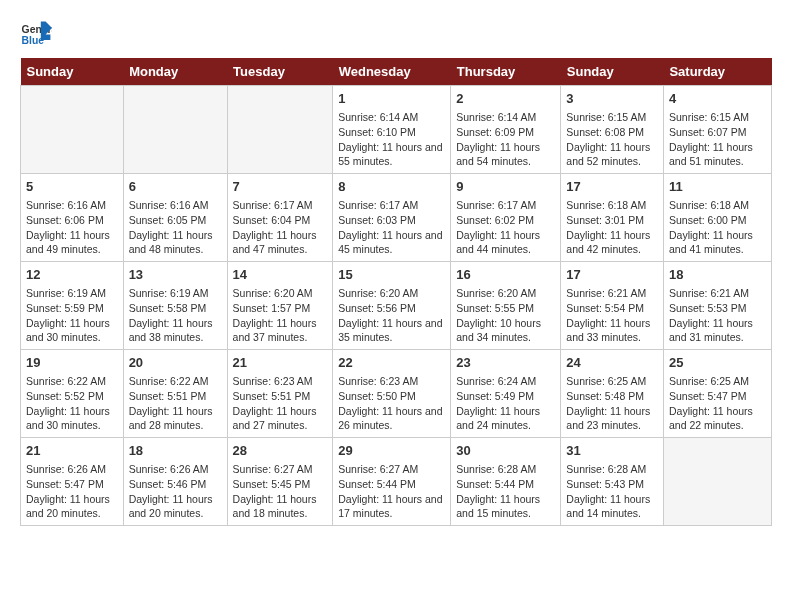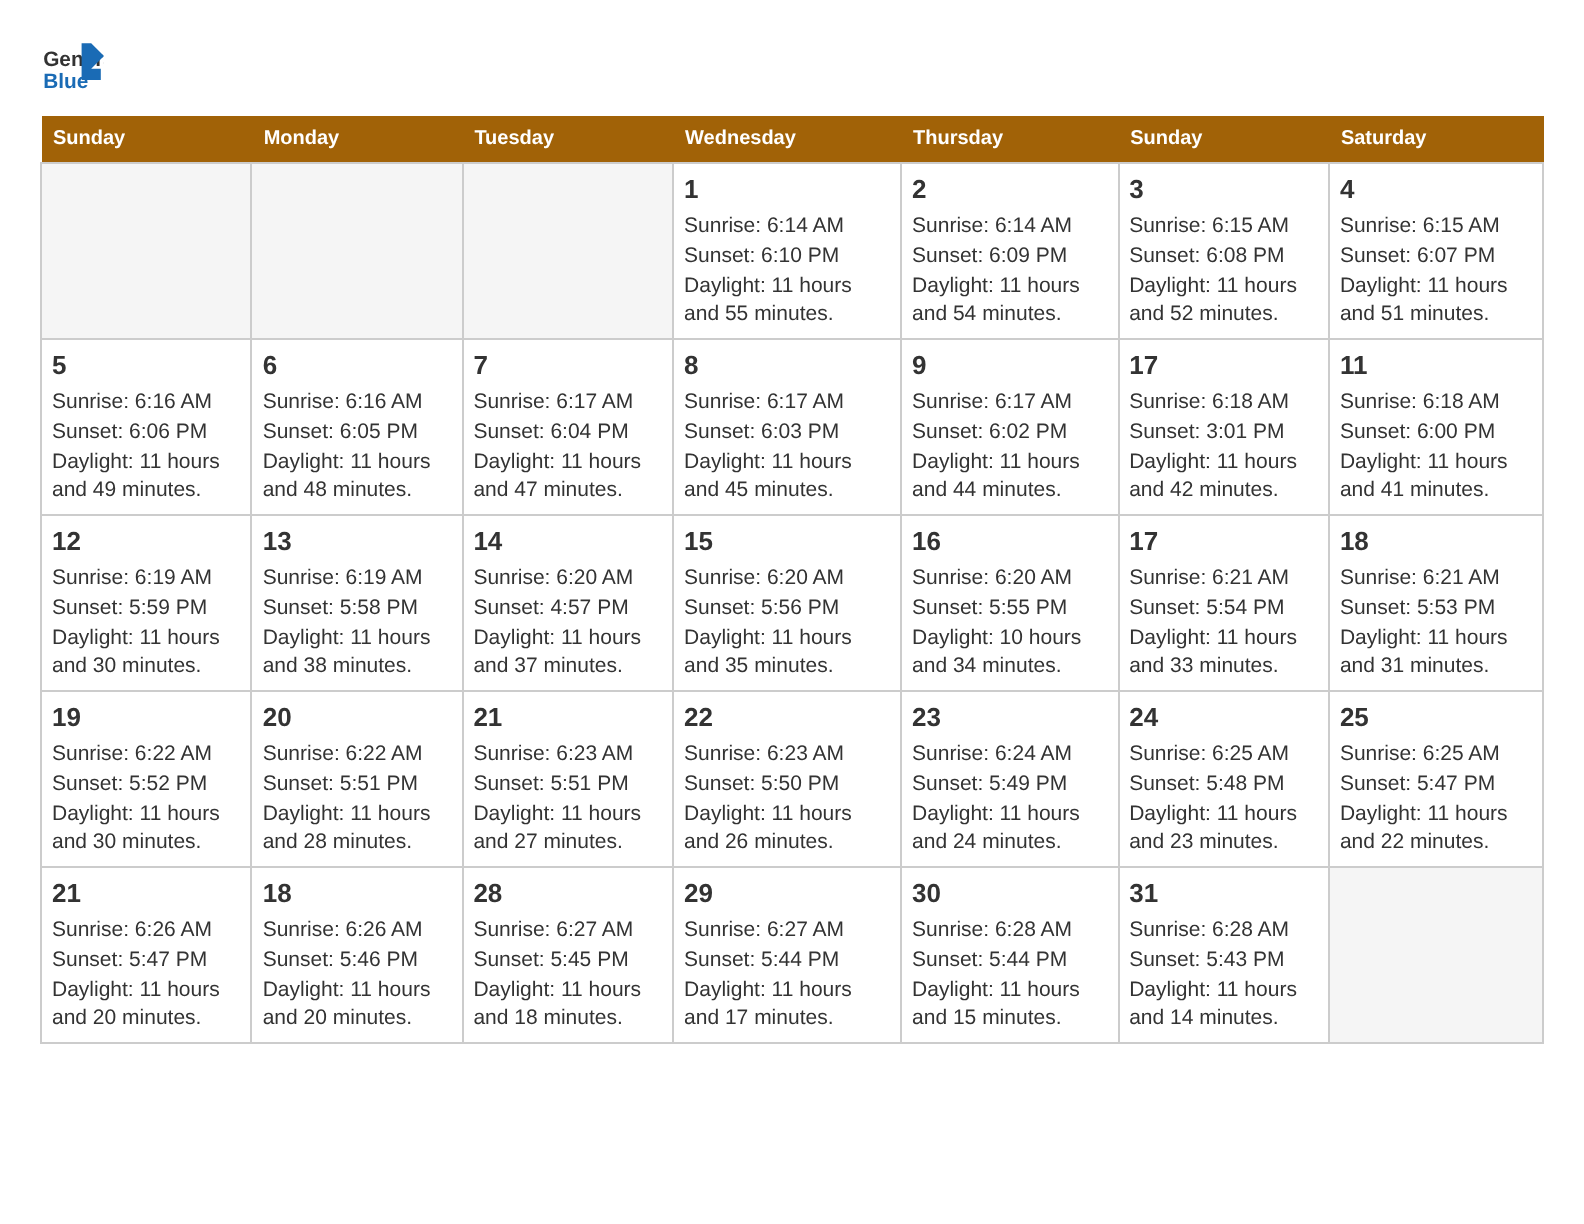--- a/index.html
+++ b/index.html
@@ -36,25 +36,25 @@
     .subtitle {
       font-size: 16px;
       color: #555;
     }
     table {
       width: 100%;
       border-collapse: collapse;
       font-size: 11px;
     }
     th {
-      background-color: #a16207;
+      background-color: #7f1d1d;
       color: white;
       text-align: left;
       padding: 6px 6px;
-      font-size: 10px;
+      font-size: 13px;
       font-weight: bold;
     }
     td {
       border: 1px solid #ccc;
       vertical-align: top;
       padding: 4px 5px;
       min-height: 80px;
       height: 88px;
       color: #333;
       font-size: 10.5px;
@@ -123,21 +123,21 @@
         <td><span class="day-num">6</span><span>Sunrise: 6:16 AM</span><br><span>Sunset: 6:05 PM</span><br><span>Daylight: 11 hours and 48 minutes.</span></td>
         <td><span class="day-num">7</span><span>Sunrise: 6:17 AM</span><br><span>Sunset: 6:04 PM</span><br><span>Daylight: 11 hours and 47 minutes.</span></td>
         <td><span class="day-num">8</span><span>Sunrise: 6:17 AM</span><br><span>Sunset: 6:03 PM</span><br><span>Daylight: 11 hours and 45 minutes.</span></td>
         <td><span class="day-num">9</span><span>Sunrise: 6:17 AM</span><br><span>Sunset: 6:02 PM</span><br><span>Daylight: 11 hours and 44 minutes.</span></td>
         <td><span class="day-num">17</span><span>Sunrise: 6:18 AM</span><br><span>Sunset: 3:01 PM</span><br><span>Daylight: 11 hours and 42 minutes.</span></td>
         <td><span class="day-num">11</span><span>Sunrise: 6:18 AM</span><br><span>Sunset: 6:00 PM</span><br><span>Daylight: 11 hours and 41 minutes.</span></td>
       </tr>
       <tr class="week-row">
         <td><span class="day-num">12</span><span>Sunrise: 6:19 AM</span><br><span>Sunset: 5:59 PM</span><br><span>Daylight: 11 hours and 30 minutes.</span></td>
         <td><span class="day-num">13</span><span>Sunrise: 6:19 AM</span><br><span>Sunset: 5:58 PM</span><br><span>Daylight: 11 hours and 38 minutes.</span></td>
-        <td><span class="day-num">14</span><span>Sunrise: 6:20 AM</span><br><span>Sunset: 4:57 PM</span><br><span>Daylight: 11 hours and 37 minutes.</span></td>
+        <td><span class="day-num">14</span><span>Sunrise: 6:20 AM</span><br><span>Sunset: 1:57 PM</span><br><span>Daylight: 11 hours and 37 minutes.</span></td>
         <td><span class="day-num">15</span><span>Sunrise: 6:20 AM</span><br><span>Sunset: 5:56 PM</span><br><span>Daylight: 11 hours and 35 minutes.</span></td>
         <td><span class="day-num">16</span><span>Sunrise: 6:20 AM</span><br><span>Sunset: 5:55 PM</span><br><span>Daylight: 10 hours and 34 minutes.</span></td>
         <td><span class="day-num">17</span><span>Sunrise: 6:21 AM</span><br><span>Sunset: 5:54 PM</span><br><span>Daylight: 11 hours and 33 minutes.</span></td>
         <td><span class="day-num">18</span><span>Sunrise: 6:21 AM</span><br><span>Sunset: 5:53 PM</span><br><span>Daylight: 11 hours and 31 minutes.</span></td>
       </tr>
       <tr class="week-row">
         <td><span class="day-num">19</span><span>Sunrise: 6:22 AM</span><br><span>Sunset: 5:52 PM</span><br><span>Daylight: 11 hours and 30 minutes.</span></td>
         <td><span class="day-num">20</span><span>Sunrise: 6:22 AM</span><br><span>Sunset: 5:51 PM</span><br><span>Daylight: 11 hours and 28 minutes.</span></td>
         <td><span class="day-num">21</span><span>Sunrise: 6:23 AM</span><br><span>Sunset: 5:51 PM</span><br><span>Daylight: 11 hours and 27 minutes.</span></td>
         <td><span class="day-num">22</span><span>Sunrise: 6:23 AM</span><br><span>Sunset: 5:50 PM</span><br><span>Daylight: 11 hours and 26 minutes.</span></td>

